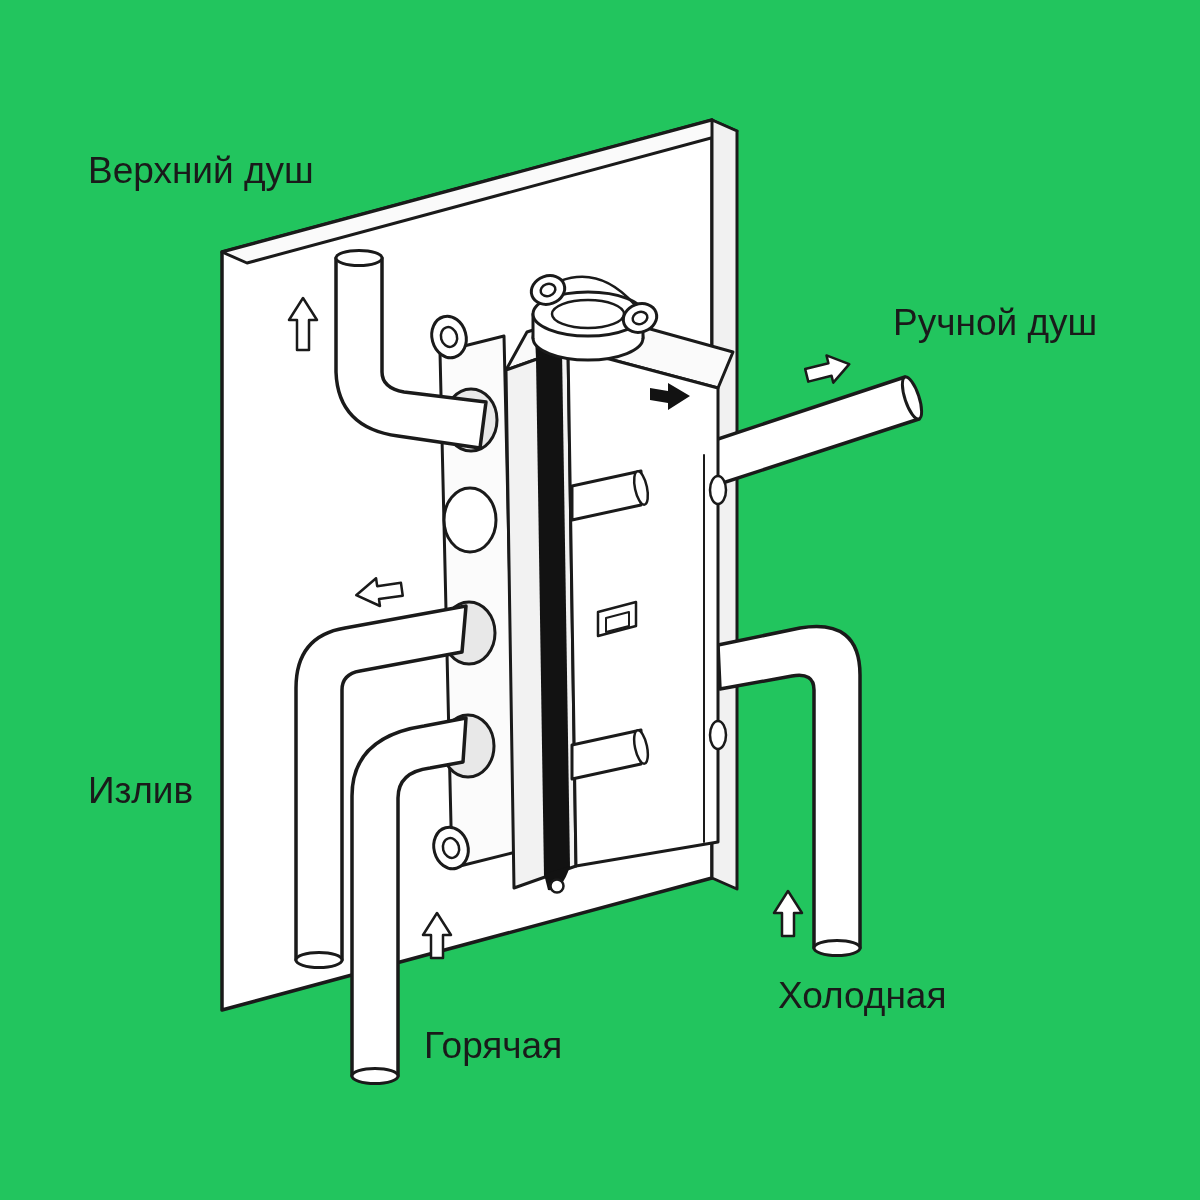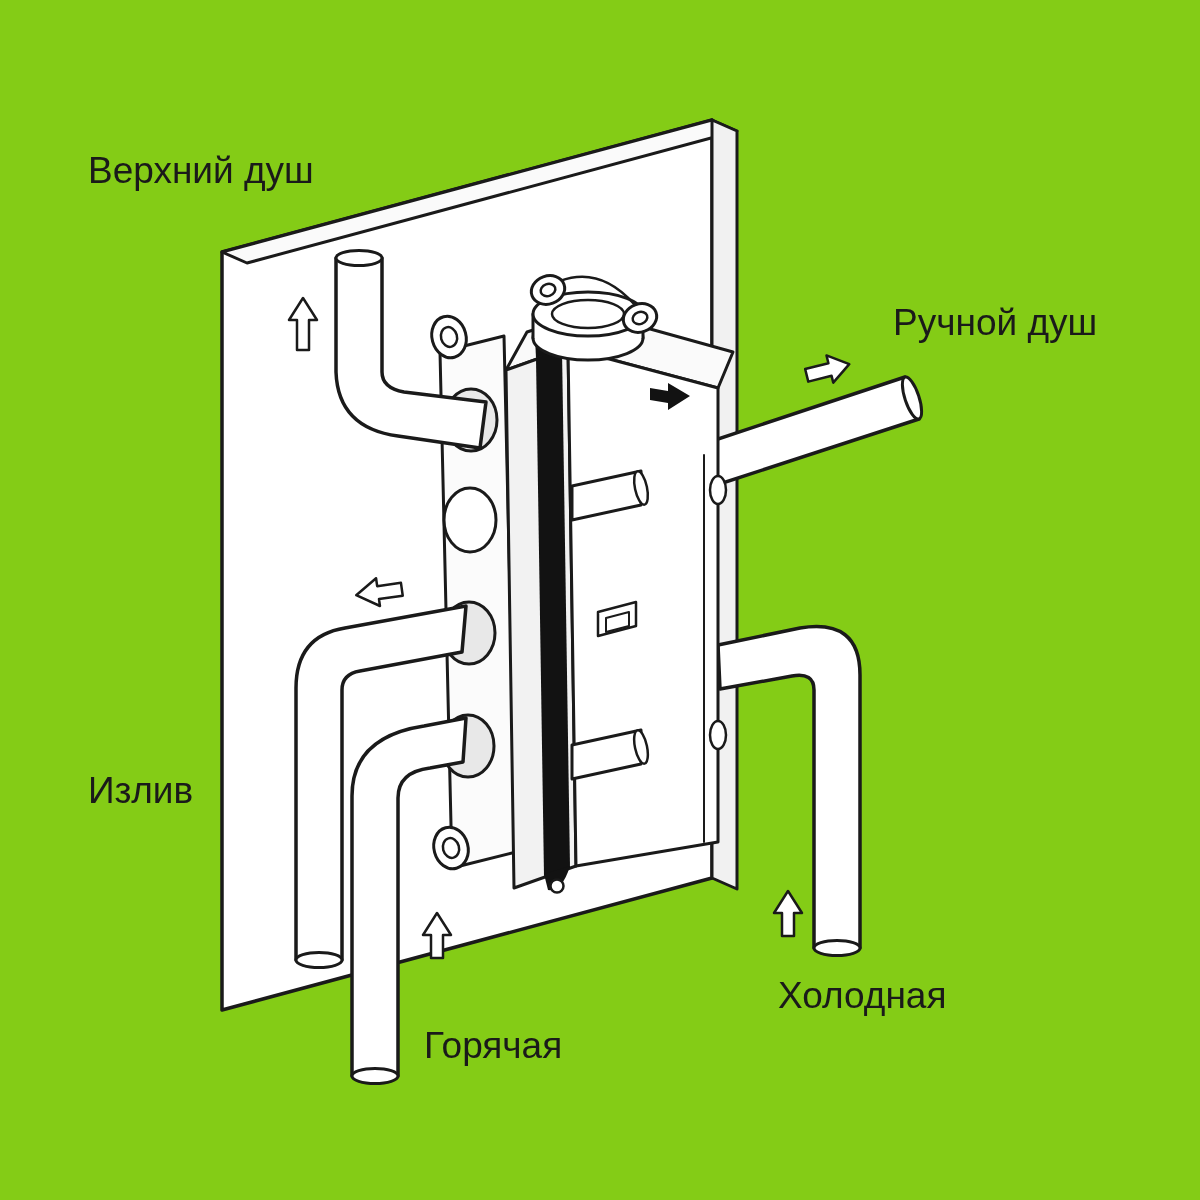--- a/index.html
+++ b/index.html
@@ -1,16 +1,16 @@
 <!DOCTYPE html>
 <html><head>
 <meta charset="utf-8">
 <style>
   html,body{margin:0;padding:0;background:#ffffff;}
-  .stage{position:relative;width:1200px;height:1200px;background:#84cc16;overflow:hidden;}
+  .stage{position:relative;width:1200px;height:1200px;background:#22c55e;overflow:hidden;}
   svg{display:block;}
   .lbl{font-family:"Liberation Sans",sans-serif;font-size:37px;fill:#1a1a1a;}
   .ln{stroke:#1a1a1a;stroke-linejoin:round;stroke-linecap:round;}
 </style>
 </head>
 <body>
 
 <div class="stage">
 <svg width="1200" height="1200" viewBox="0 0 1200 1200">
 

